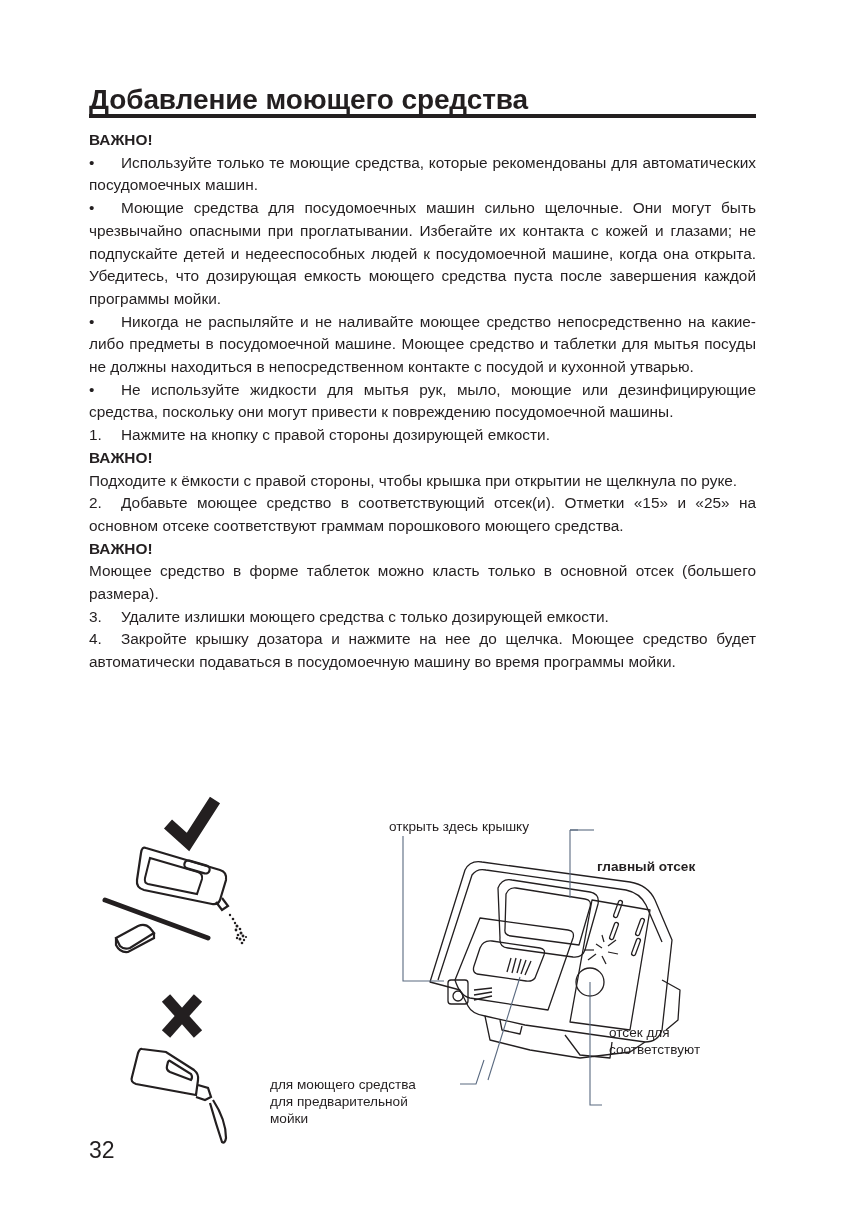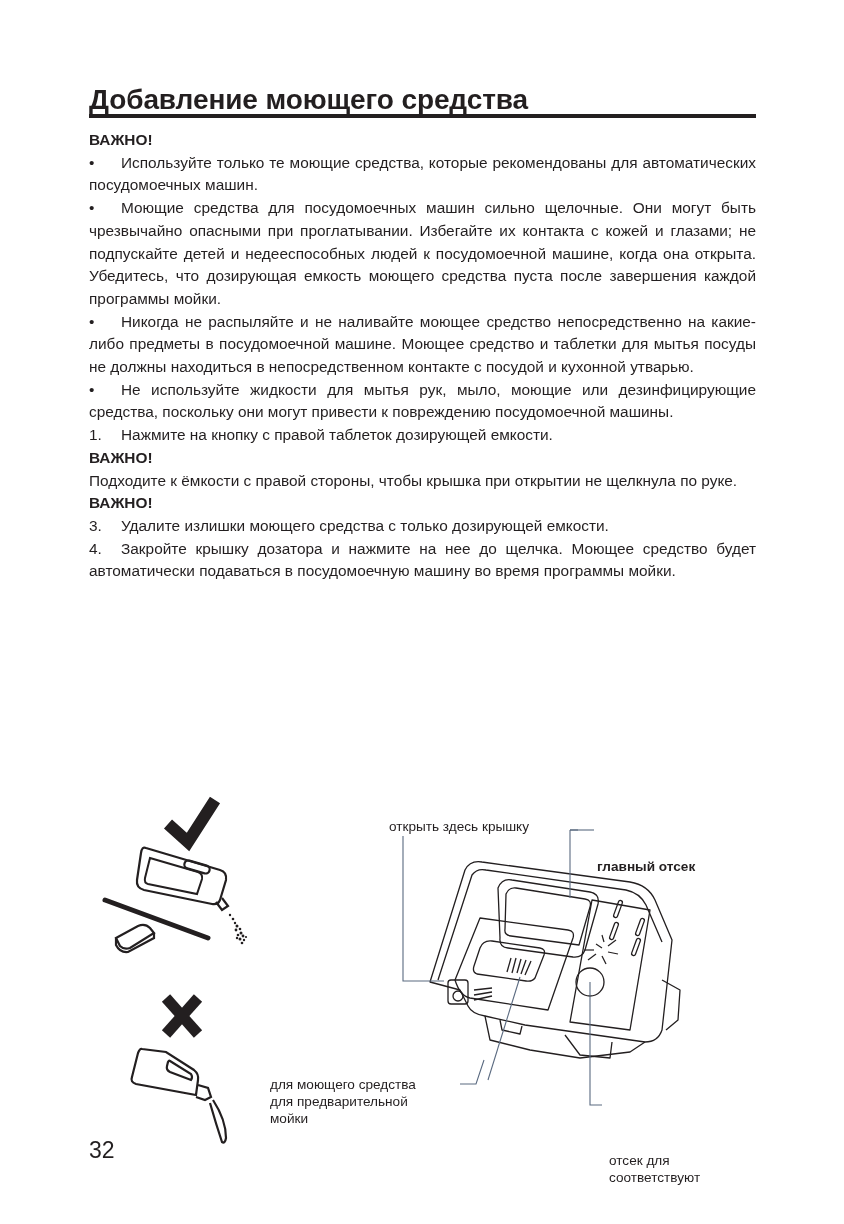--- a/index.html
+++ b/index.html
@@ -26,24 +26,26 @@
 <h1 class="title">Добавление моющего средства</h1>
 <div class="rule"></div>
 
 <div class="body-text" style="top:129px;">
   <p class="important">ВАЖНО!</p>
   <p class="bullet-item"><span class="bullet">•</span><span>Используйте только те моющие средства, которые рекомендованы для автоматических посудомоечных машин.</span></p>
   <p class="bullet-item"><span class="bullet">•</span><span>Моющие средства для посудомоечных машин сильно щелочные. Они могут быть чрезвычайно опасными при проглатывании. Избегайте их контакта с кожей и глазами; не подпускайте детей и недееспособных людей к посудомоечной машине, когда она открыта. Убедитесь, что дозирующая емкость моющего средства пуста после завершения каждой программы мойки.</span></p>
   <p class="bullet-item"><span class="bullet">•</span><span>Никогда не распыляйте и не наливайте моющее средство непосредственно на какие-либо предметы в посудомоечной машине. Моющее средство и таблетки для мытья посуды не должны находиться в непосредственном контакте с посудой и кухонной утварью.</span></p>
   <p class="bullet-item"><span class="bullet">•</span><span>Не используйте жидкости для мытья рук, мыло, моющие или дезинфицирующие средства, поскольку они могут привести к повреждению посудомоечной машины.</span></p>
 
-  <p class="num-item"><span class="num">1.</span><span>Нажмите на кнопку с правой таблеток дозирующей емкости.</span></p>
+  <p class="num-item"><span class="num">1.</span><span>Нажмите на кнопку с правой стороны дозирующей емкости.</span></p>
   <p class="important">ВАЖНО!</p>
   <p>Подходите к ёмкости с правой стороны, чтобы крышка при открытии не щелкнула по руке.</p>
+  <p class="num-item"><span class="num">2.</span><span>Добавьте моющее средство в соответствующий отсек(и). Отметки «15» и «25» на основном отсеке соответствуют граммам порошкового моющего средства.</span></p>
   <p class="important">ВАЖНО!</p>
+  <p>Моющее средство в форме таблеток можно класть только в основной отсек (большего размера).</p>
   <p class="num-item"><span class="num">3.</span><span>Удалите излишки моющего средства с только дозирующей емкости.</span></p>
   <p class="num-item"><span class="num">4.</span><span>Закройте крышку дозатора и нажмите на нее до щелчка. Моющее средство будет автоматически подаваться в посудомоечную машину во время программы мойки.</span></p>
 </div>
 
 <svg style="left:80px; top:790px;" width="200" height="170" viewBox="0 0 200 170">
   <g>
     <polyline points="88,34 108,52 135,10" fill="none" stroke="#231f20" stroke-width="12" stroke-linecap="butt" stroke-linejoin="miter"></polyline>
   </g>
   <g fill="none" stroke="#231f20" stroke-width="2.2">
     <path d="M66,58 L140,80 Q147,82 146,90 L140,110 Q138,115 132,114 L64,100 Q56,98 57,90 L61,63 Q62,56 66,58 Z"></path>
@@ -150,18 +152,18 @@
 
 <div class="label" style="left:270px; top:1076px; width:186px; text-align:left;">
   <div>для моющего средства</div>
   <div>для предварительной</div>
   <div>мойки</div>
 </div>
 <svg style="left:458px; top:1060px;" width="30" height="30">
     <polyline points="2,24 18,24 26,0" fill="none" stroke="#5a6a80" stroke-width="1.1"></polyline>
   </svg>
 
-<div class="label" style="left:609px; top:1152px;">
+<div class="label" style="left:609px; top:1024px;">
   <div>отсек для</div>
   <div>соответствуют</div>
 </div>
 
 <div class="pagenum">32</div>
 
 </body></html>

